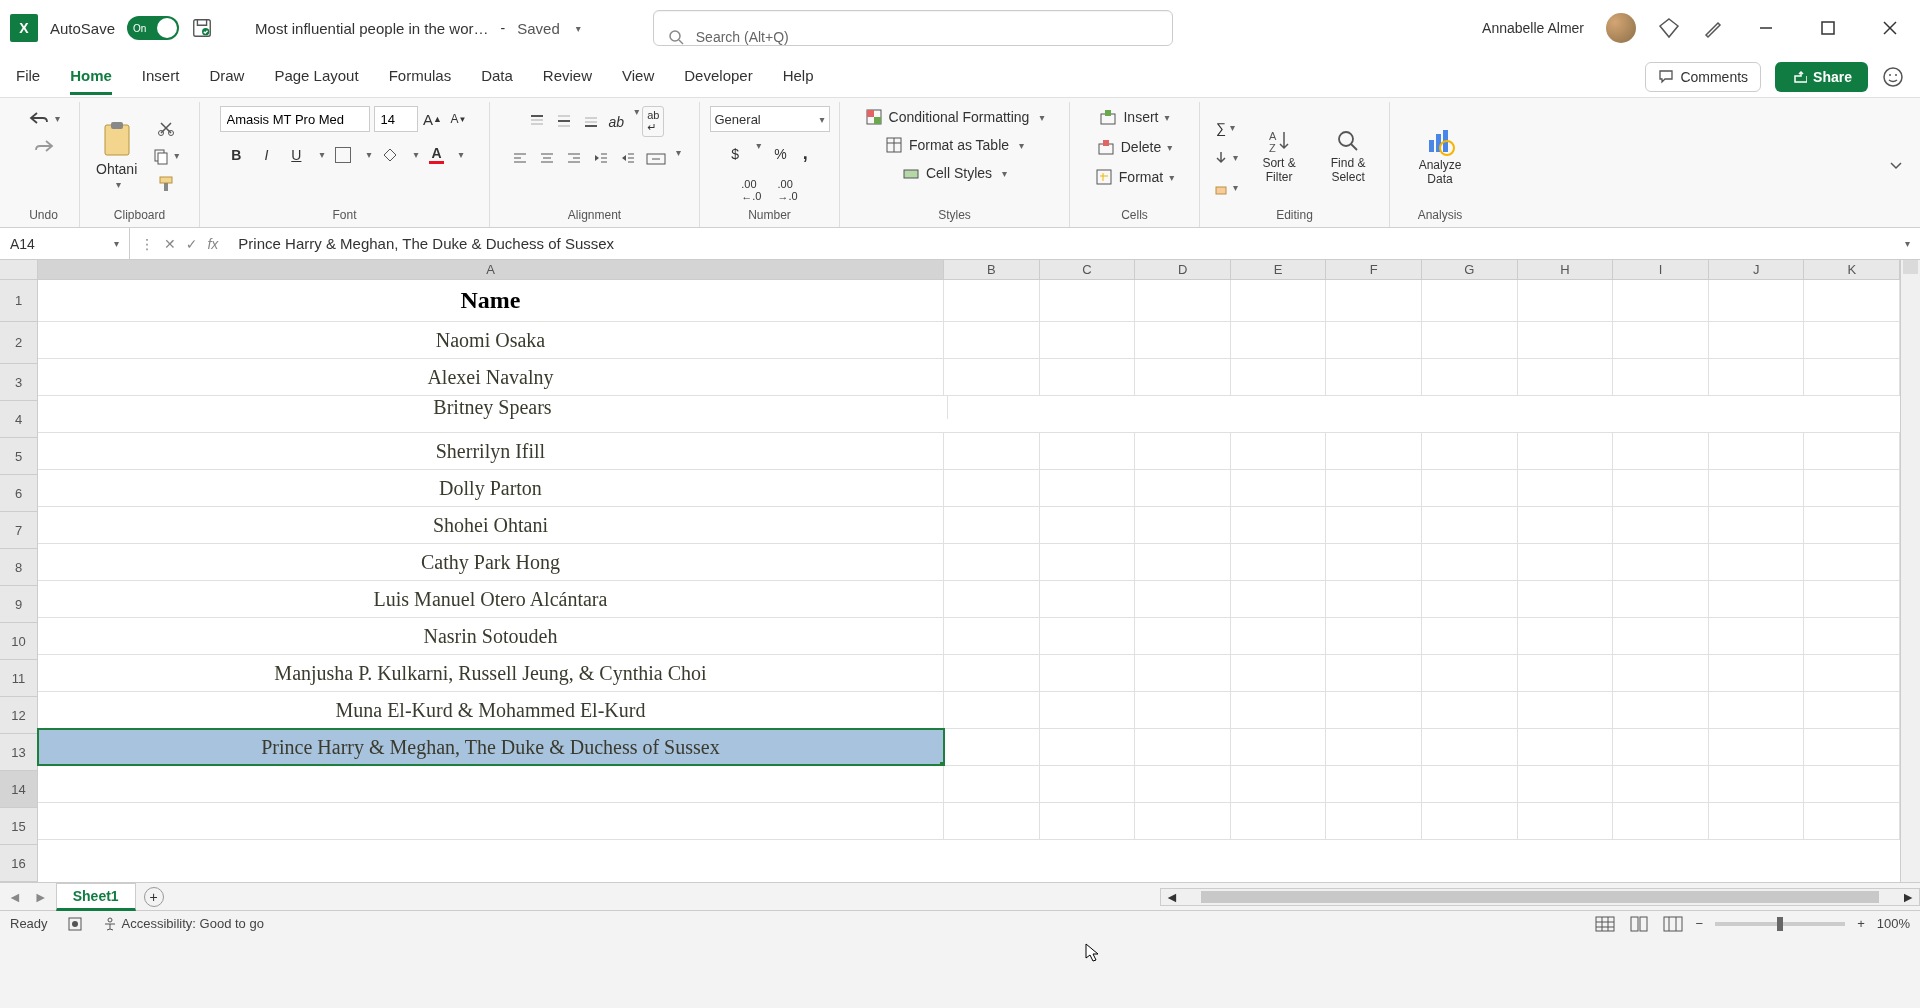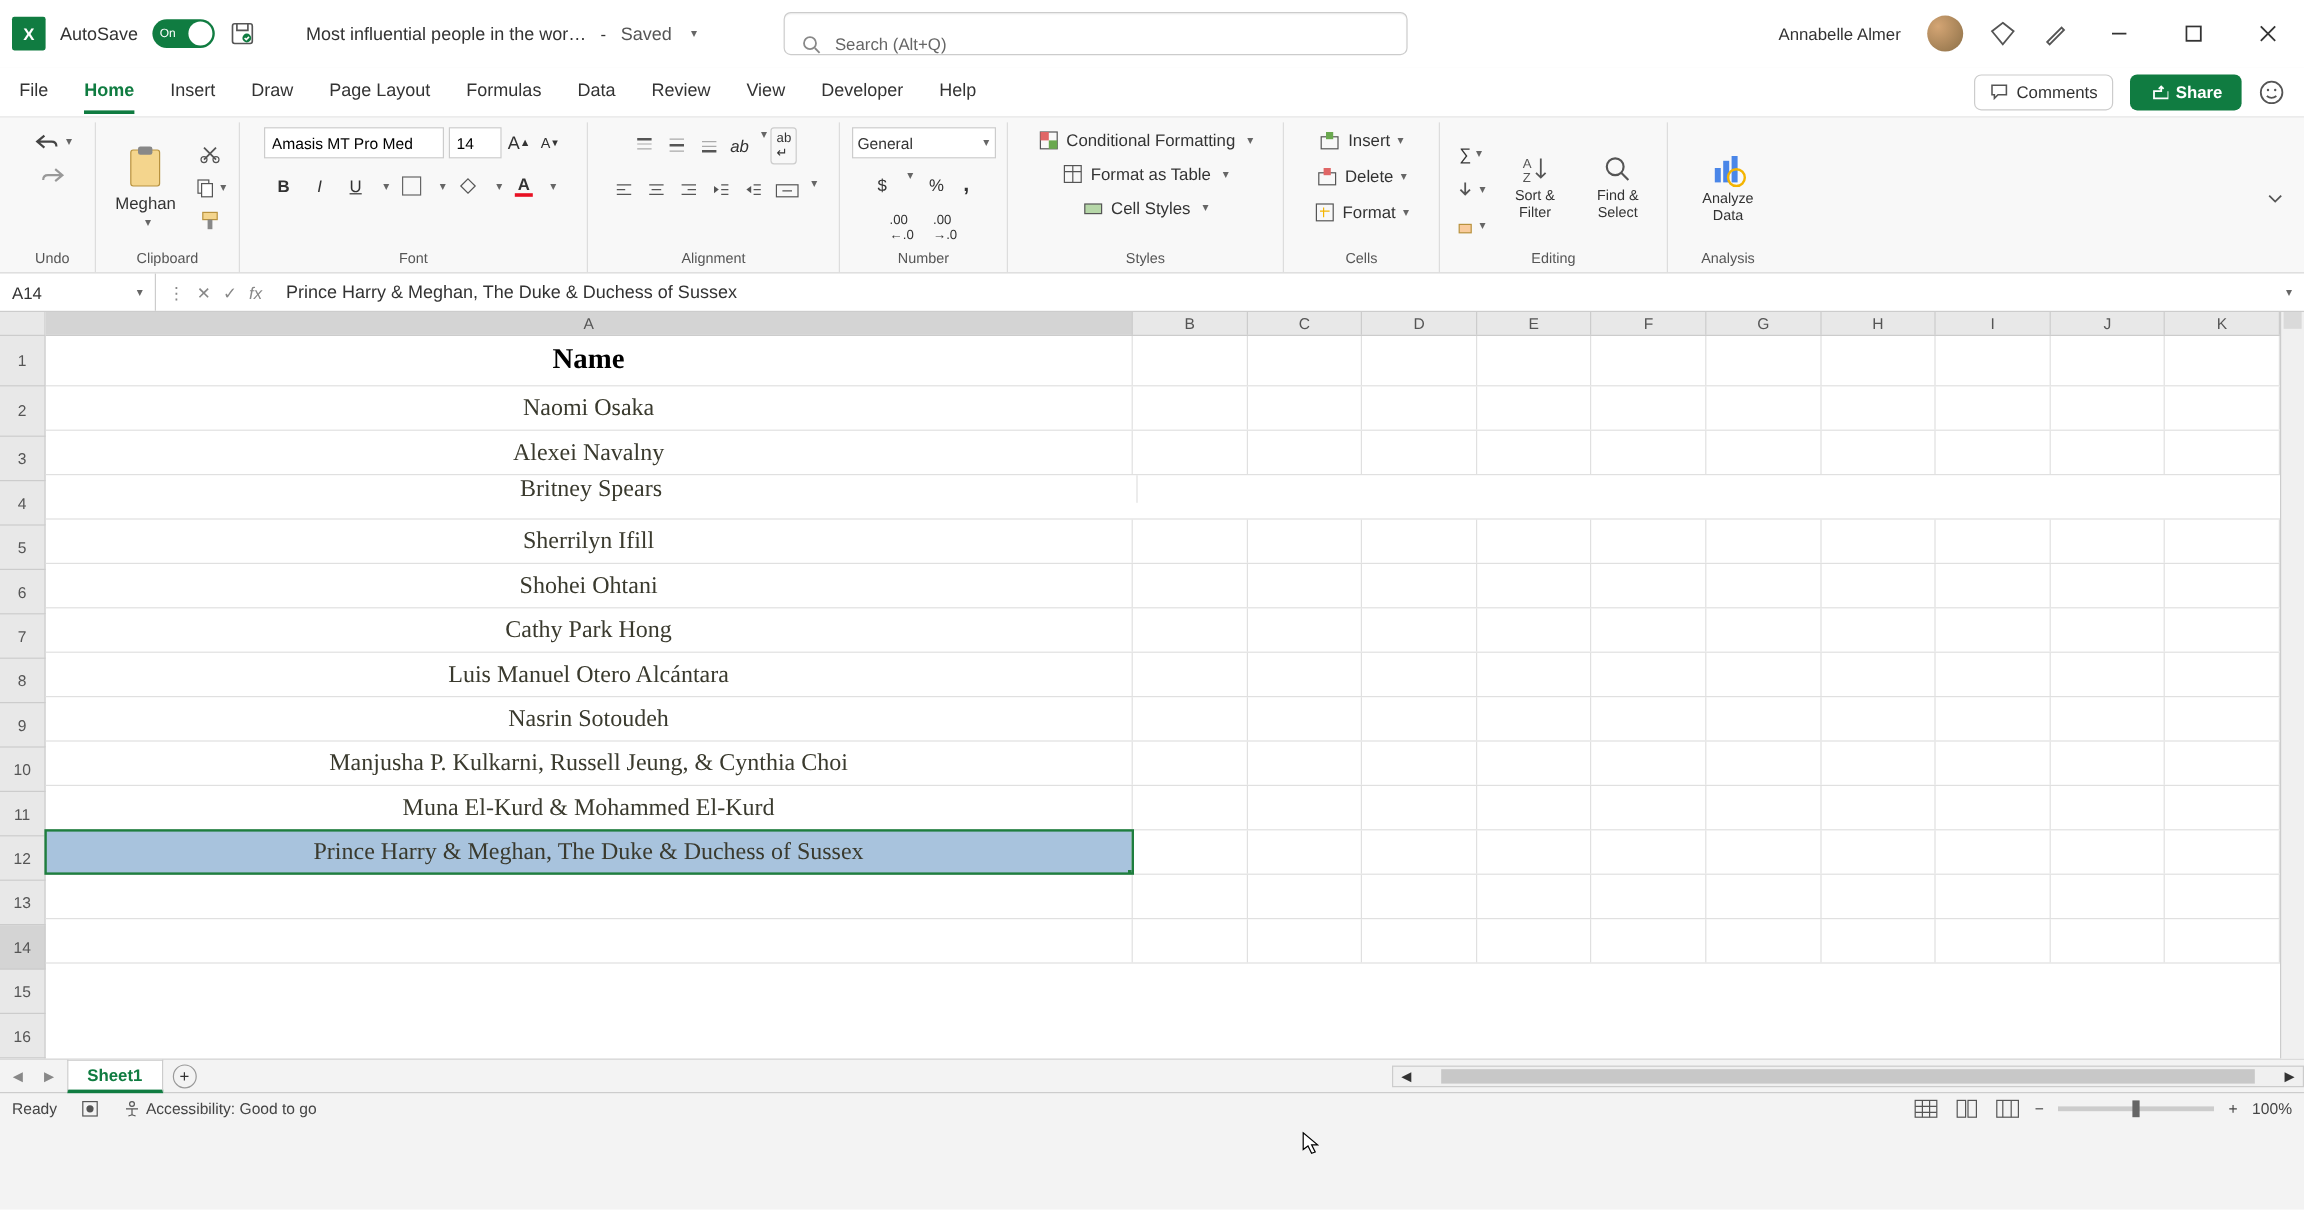--- a/index.html
+++ b/index.html
@@ -206,21 +206,21 @@
     <div class="ribbon-group-label">Undo</div>
   </div>
 
   <div class="ribbon-group" style="width:120px;">
     <div class="ribbon-group-body">
       <div class="rbtn-large">
         <svg class="paste-icon" viewBox="0 0 32 38">
             <rect x="4" y="4" width="24" height="30" rx="2" fill="#f4d58d" stroke="#b8923e"></rect>
             <rect x="10" y="1" width="12" height="7" rx="2" fill="#888"></rect>
           </svg>
-        <span>Meghan</span>
+        <span>Ohtani</span>
           <span class="chevron">▾</span>
       </div>
       <div class="rstack">
         <div class="rbtn">
             <svg width="18" height="18">
               <path d="M4 4 L14 14 M14 4 L4 14" stroke="#555" stroke-width="1.5"></path>
               <circle cx="4" cy="14" r="2.5" fill="none" stroke="#555"></circle>
               <circle cx="14" cy="14" r="2.5" fill="none" stroke="#555"></circle>
             </svg>
           </div>
@@ -587,20 +587,33 @@
         <div class="cell other-col"></div>
         <div class="cell other-col"></div>
         <div class="cell other-col"></div>
         <div class="cell other-col"></div>
         <div class="cell other-col"></div>
         <div class="cell other-col"></div>
         <div class="cell other-col"></div>
       </div>
       <div class="cell-row" style="height: 37px;">
         <div class="cell col-A">Sherrilyn Ifill</div>
+        <div class="cell other-col"></div>
+        <div class="cell other-col"></div>
+        <div class="cell other-col"></div>
+        <div class="cell other-col"></div>
+        <div class="cell other-col"></div>
+        <div class="cell other-col"></div>
+        <div class="cell other-col"></div>
+        <div class="cell other-col"></div>
+        <div class="cell other-col"></div>
+        <div class="cell other-col"></div>
+      </div>
+      <div class="cell-row" style="height: 37px;">
+        <div class="cell col-A">Dolly Parton</div>
         <div class="cell other-col"></div>
         <div class="cell other-col"></div>
         <div class="cell other-col"></div>
         <div class="cell other-col"></div>
         <div class="cell other-col"></div>
         <div class="cell other-col"></div>
         <div class="cell other-col"></div>
         <div class="cell other-col"></div>
         <div class="cell other-col"></div>
         <div class="cell other-col"></div>

